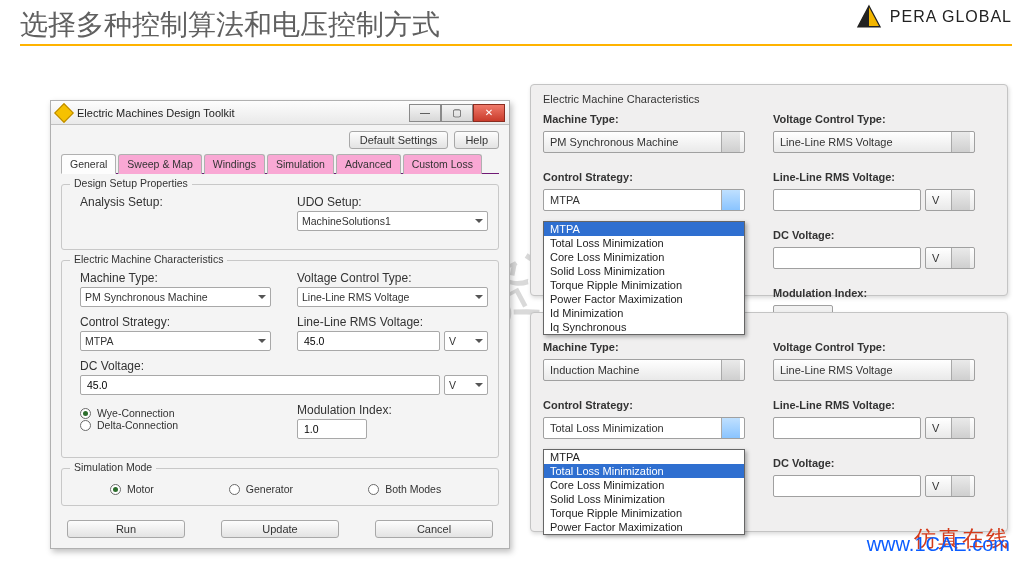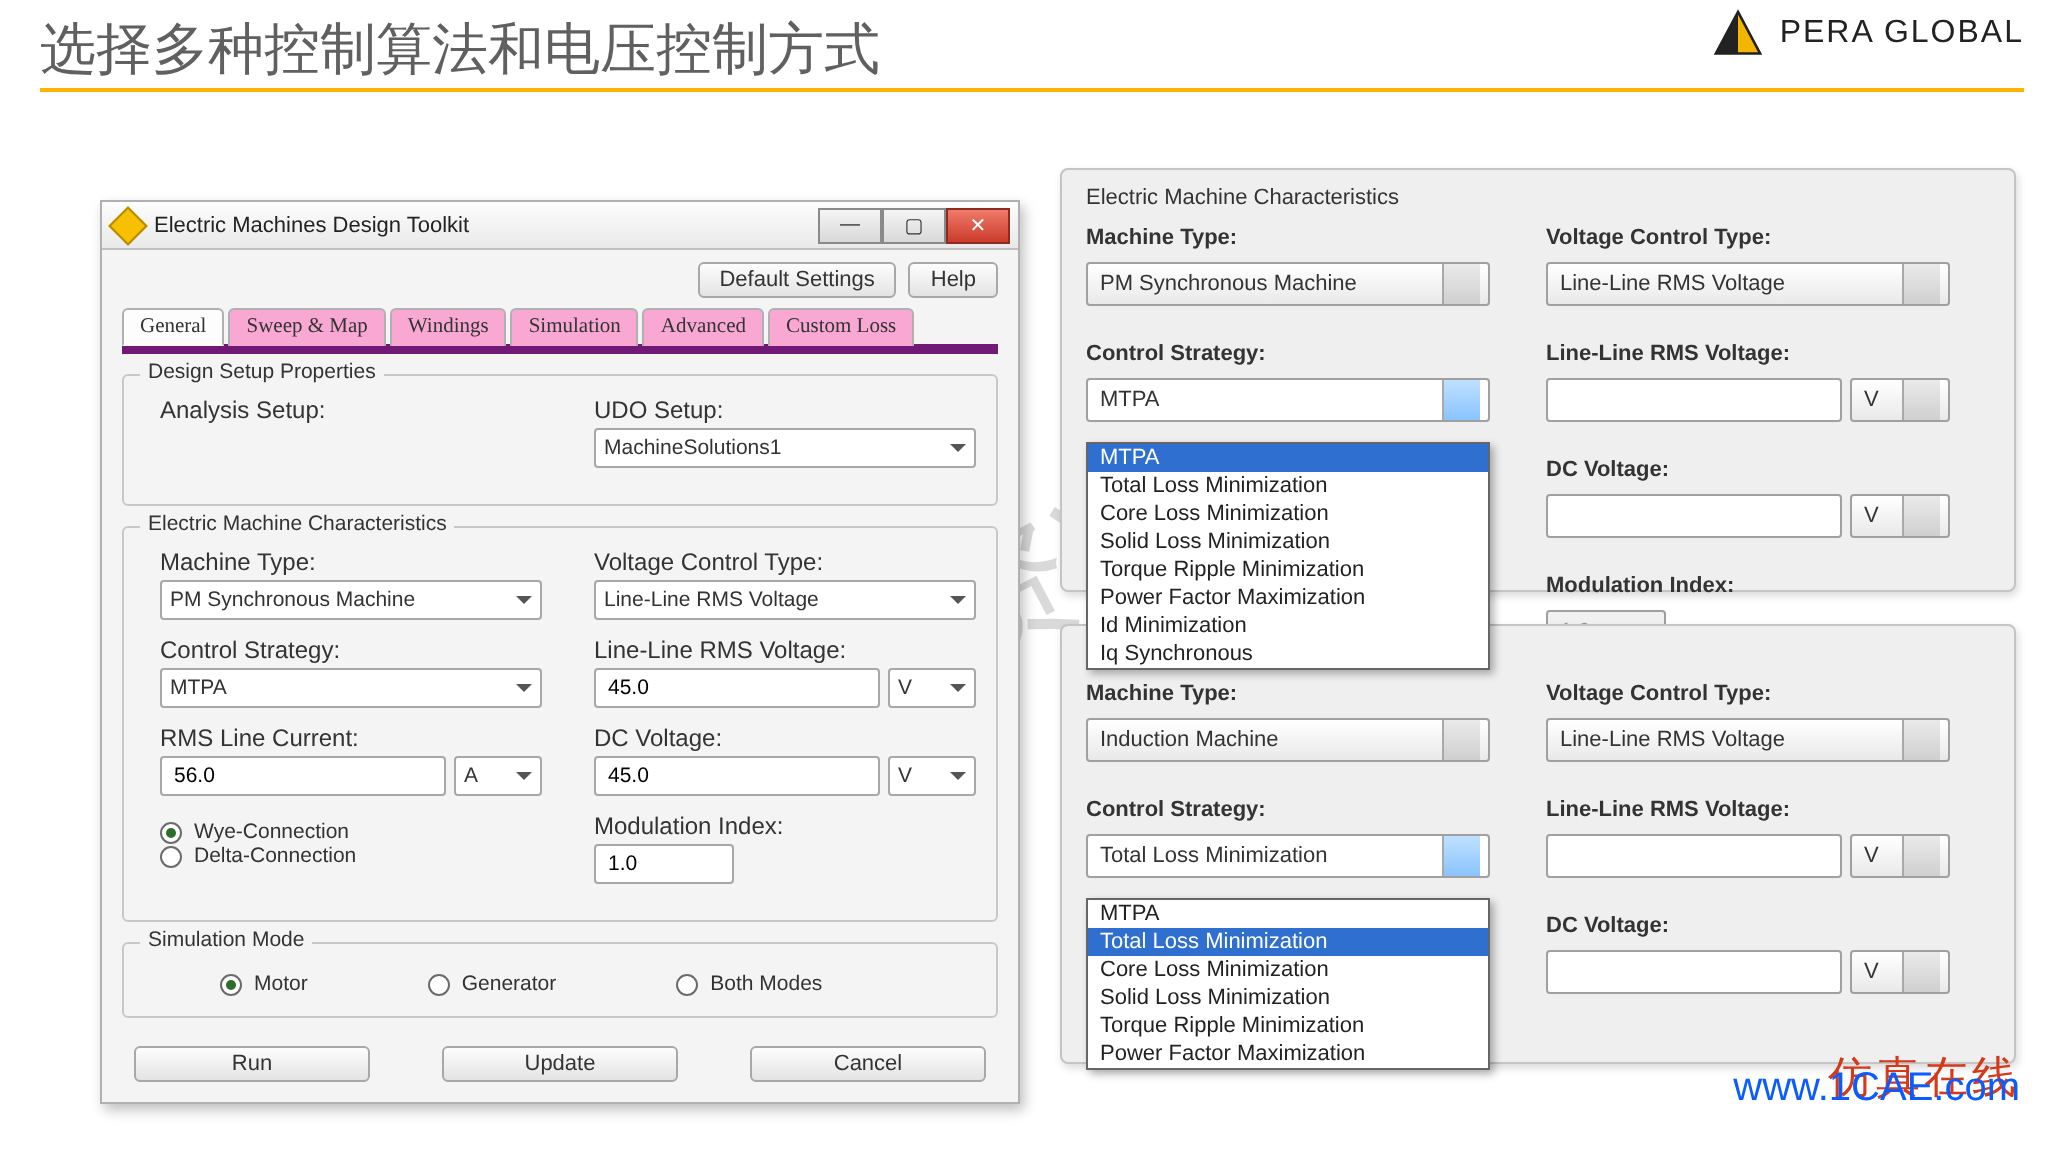--- a/index.html
+++ b/index.html
@@ -88,23 +88,22 @@
   .btn {
     background: linear-gradient(#fdfdfd,#e3e3e3);
     border: 1px solid #a8a8a8;
     border-radius: 3px;
     padding: 2px 10px;
     font-size: 11px;
     cursor: pointer;
   }
   .tabs {
     display:flex;
-    border-bottom:5px solid #701a75;
+    border-bottom:1px solid #701a75;
     font-size: 10.5px;
-    font-family: Liberation Serif, serif;
   }
   .tab {
     padding: 3px 8px;
     border:1px solid #b0b0b0;
     border-bottom:none;
     background:#f9a8d4;
     margin-right:2px;
     border-radius:3px 3px 0 0;
     position:relative;
     top:1px;
@@ -153,21 +152,21 @@
   .txt input {
     border:none; outline:none; width:100%; font-size:10.5px; background:transparent;
   }
   .inline { display:flex; gap:4px; align-items:flex-end;}
   .inline .txt { flex:1;}
   .inline .combo.sm { width:44px; flex:none;}
   .radiogrp { display:flex; flex-direction:column; gap:0; margin-top:4px;}
   .radio { display:flex; align-items:center; gap:6px; font-size:10.5px;}
   .rdot { width:11px;height:11px;border:1px solid #6b6b6b;border-radius:50%;display:flex;align-items:center;justify-content:center;background:#fff;}
   .rdot.on::after{content:"";width:5px;height:5px;border-radius:50%;background:#2d6e2d;}
-  .hradio { display:flex; gap:60px; align-items:center; padding:4px 0 0 30px;}
+  .hradio { display:flex; gap:75px; align-items:center; padding:4px 0 0 30px;}
   .footer-btns {
     display:flex; justify-content:space-between;
     margin-top:14px; padding: 0 6px;
   }
   .footer-btns .btn { width:118px; text-align:center;}
 
   
   .panel {
     position:absolute;
     background:#f0efef;
@@ -322,29 +321,20 @@
           <div class="inline">
             <div class="txt">
                 <input value="45.0" style="">
               </div>
             <div class="combo sm">V</div>
           </div>
         </div>
       </div>
       <div class="row2">
         <div class="col">
-          <div class="lbl">RMS Line Current:</div>
-          <div class="inline">
-            <div class="txt">
-                <input value="56.0" style="">
-              </div>
-            <div class="combo sm">A</div>
-          </div>
-        </div>
-        <div class="col">
           <div class="lbl">DC Voltage:</div>
           <div class="inline">
             <div class="txt">
                 <input value="45.0" style="">
               </div>
             <div class="combo sm">V</div>
           </div>
         </div>
       </div>
       <div class="row2">

